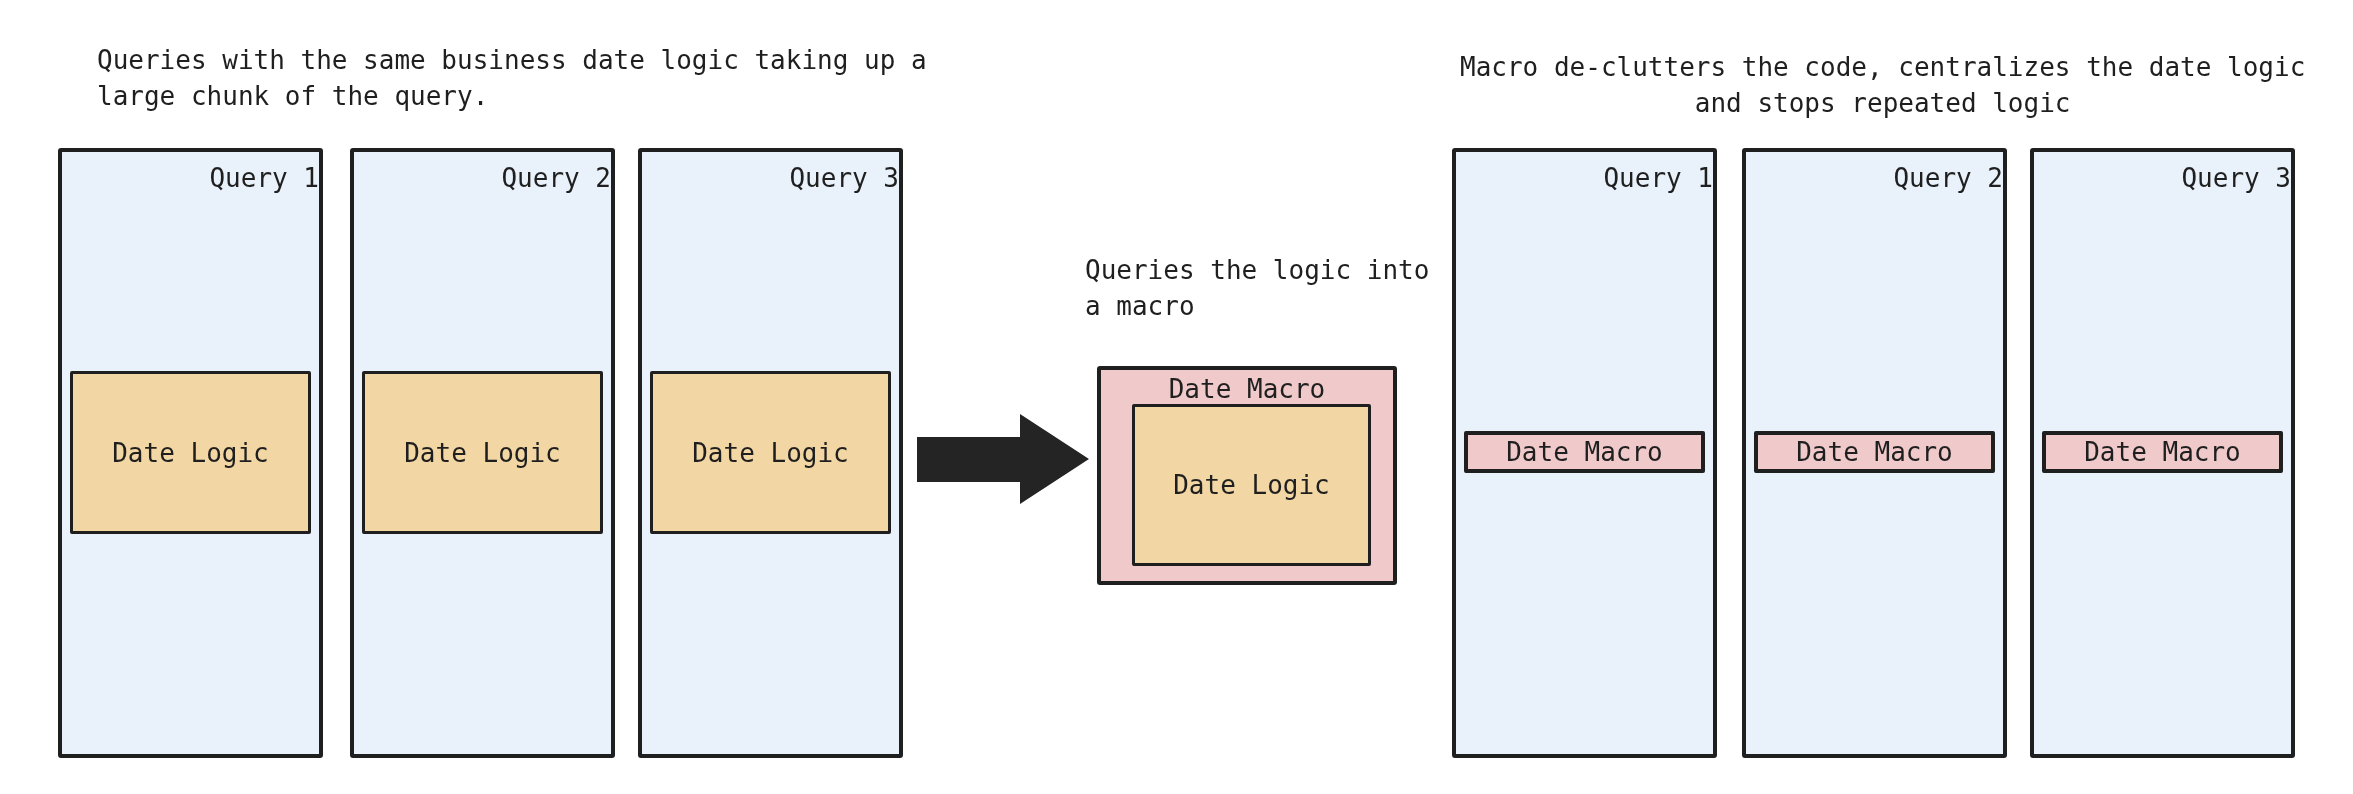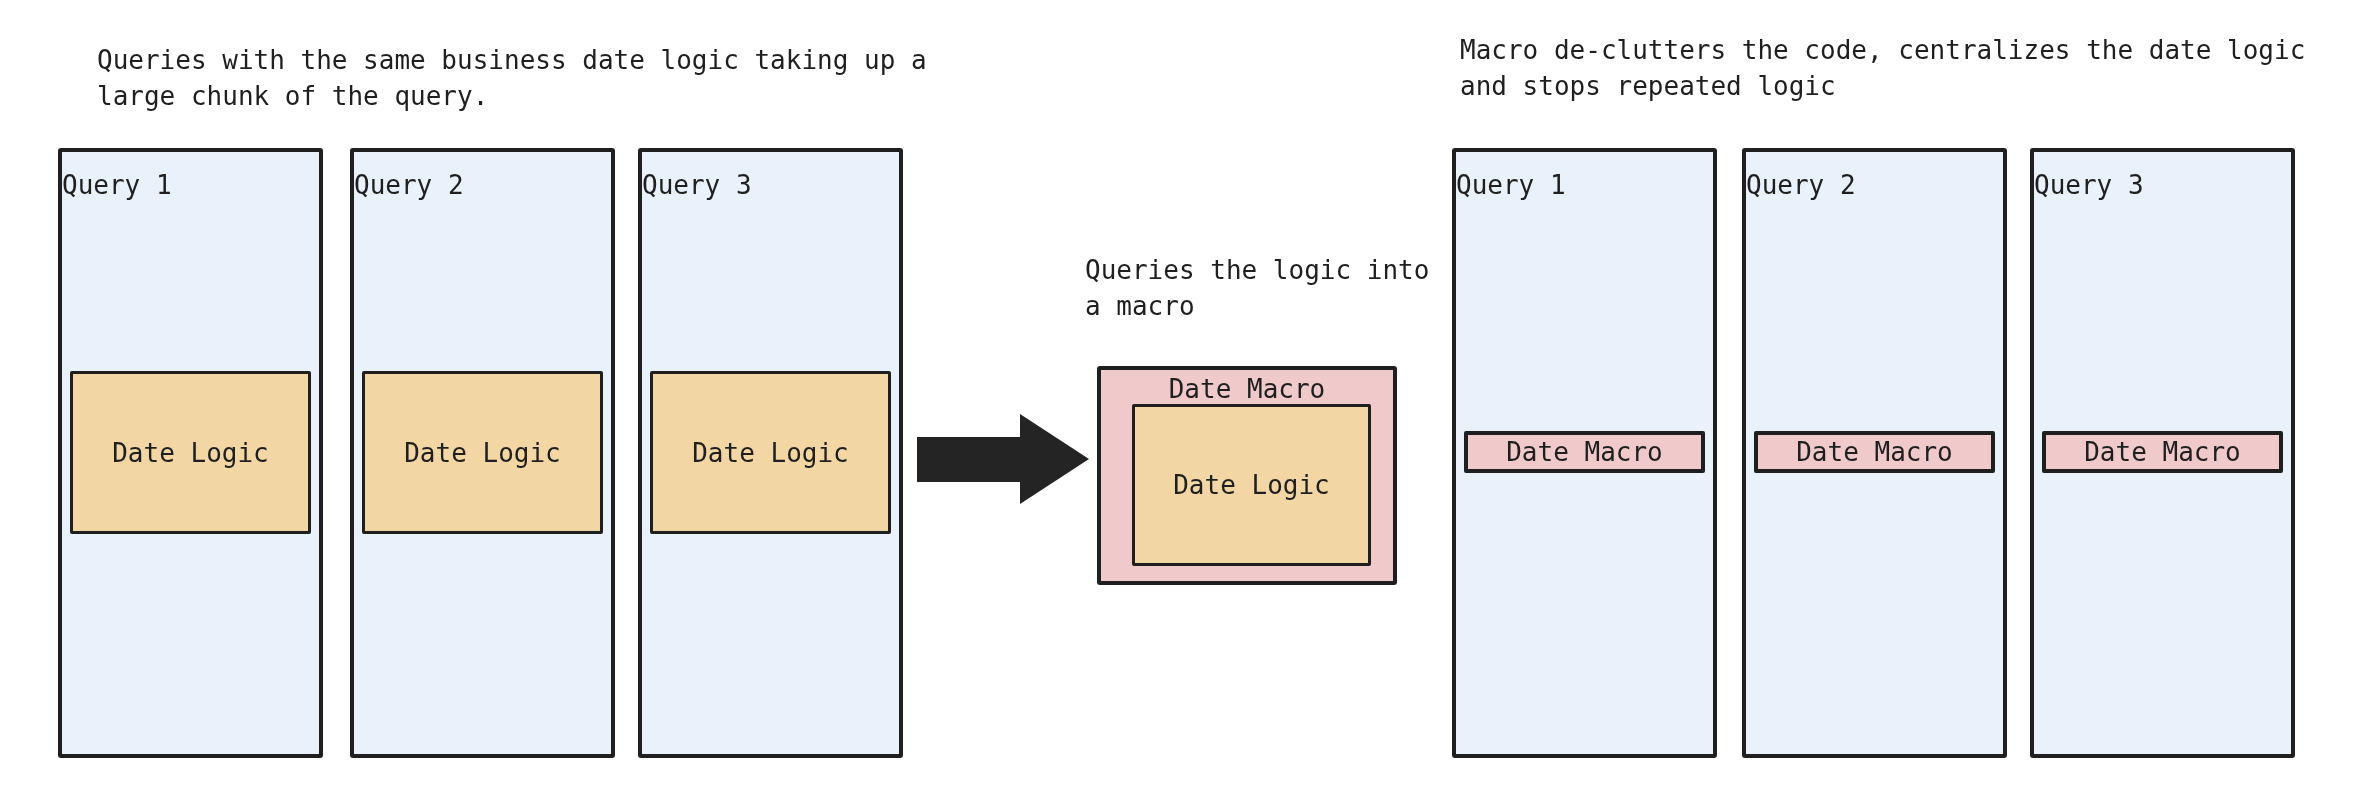--- a/index.html
+++ b/index.html
@@ -13,42 +13,42 @@
     overflow: hidden;
   }
   .caption {
     position: absolute;
     font-size: 26px;
     line-height: 36px;
     white-space: pre-line;
   }
   .caption-left   { left: 97px;  top: 42px; }
   .caption-middle { left: 1085px; top: 252px; }
-  .caption-right  { left: 1460px; top: 32px; }
+  .caption-right  { left: 1460px; top: 49px; text-align: center; }
 
   .query-box {
     position: absolute;
     top: 148px;
     width: 265px;
     height: 610px;
     background: #e9f1fb;
     border: 4px solid #1f1f1f;
     border-radius: 3px;
     box-sizing: border-box;
   }
   .qb-l1 { left: 58px; }
   .qb-l2 { left: 350px; }
   .qb-l3 { left: 638px; }
   .qb-r1 { left: 1452px; }
   .qb-r2 { left: 1742px; }
   .qb-r3 { left: 2030px; }
 
   .query-title {
-    text-align: left;
-    margin-top: 16px;
+    text-align: right;
+    margin-top: 9px;
     font-size: 26px;
     line-height: 34px;
   }
 
   .logic-box {
     position: absolute;
     left: 8px;
     top: 219px;
     width: 241px;
     height: 163px;

